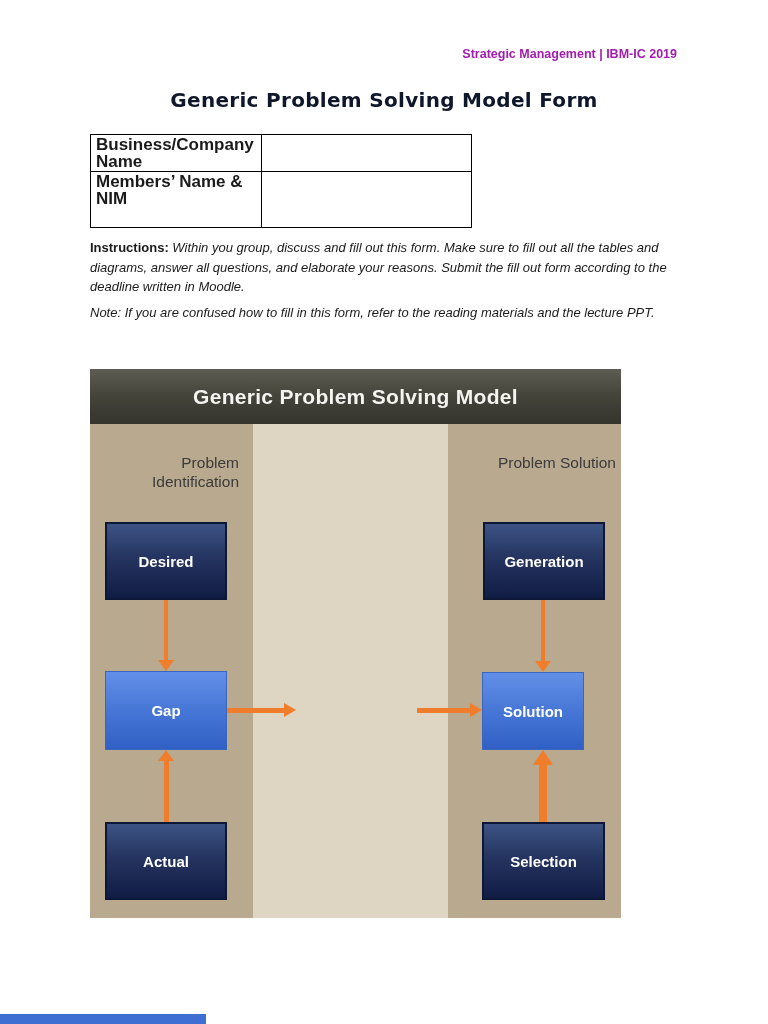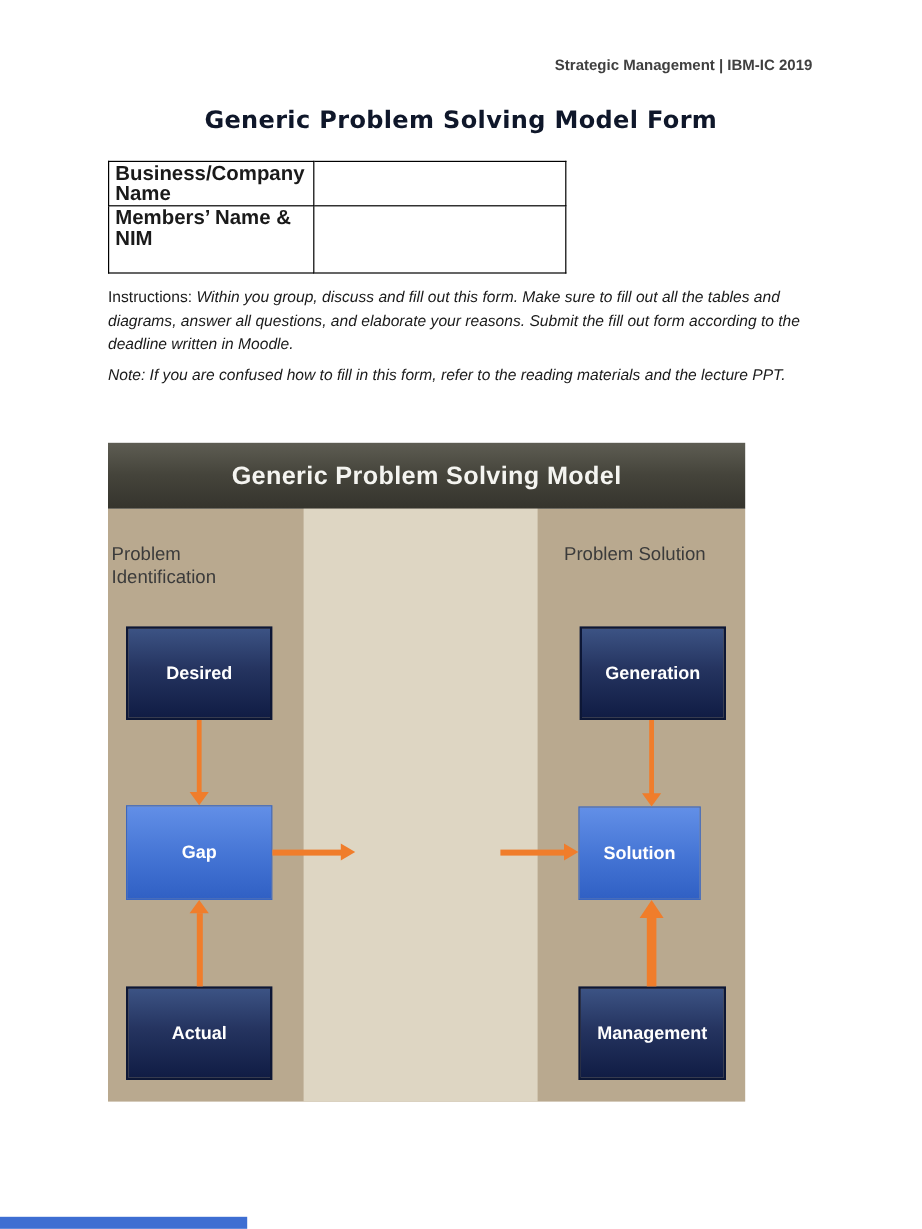--- a/index.html
+++ b/index.html
@@ -2,21 +2,21 @@
 <html><head>
 <meta charset="utf-8">
 <style>
   html,body{margin:0;padding:0;}
   body{
     width:768px;height:1024px;position:relative;background:#ffffff;
     font-family:"Liberation Sans",sans-serif;color:#1a1a1a;overflow:hidden;
   }
   .doc-header{
     position:absolute;top:47px;left:0;right:91px;text-align:right;
-    font-size:12.5px;font-weight:bold;color:#404040;
+    font-size:12.5px;font-weight:bold;color:#a21caf;
   }
   .page-title{
     position:absolute;top:88px;left:0;width:100%;margin:0;text-align:center;
     font-family:"DejaVu Sans",sans-serif;font-size:20px;font-weight:bold;
     color:#0f172a;letter-spacing:.3px;
   }
   .form-table{
     position:absolute;top:134px;left:90px;width:382px;
     border-collapse:collapse;table-layout:fixed;
   }
@@ -24,40 +24,40 @@
     border:1.5px solid #000;font-size:17px;vertical-align:top;
     padding:1px 5px;line-height:17px;
   }
   .form-table td.cell-label{width:160px;font-weight:bold;}
   .row-company{height:19px;}
   .row-members{height:56px;}
   .instructions{
     position:absolute;top:238px;left:90px;width:596px;margin:0;
     font-size:13px;line-height:19.5px;
   }
-  .instructions .lead{font-weight:normal;font-style:normal;}
+  .instructions .lead{font-weight:bold;font-style:normal;}
   .instructions .body-text{font-style:italic;}
   .note{
     position:absolute;top:303px;left:90px;width:596px;margin:0;
     font-size:13px;line-height:19.5px;font-style:italic;
   }
   
   .diagram{position:absolute;left:90px;top:337px;width:531px;height:549px;}
   .diagram-title{
     height:55px;line-height:55px;text-align:center;
     background:linear-gradient(180deg,#5e5d53 0%,#45443b 48%,#35342d 100%);
     color:#f4f4f0;font-weight:bold;font-size:21px;letter-spacing:.3px;margin-top:32px;
   }
   .diagram-body{position:relative;height:494px;background:#b9a98f;}
   .col-center{
     position:absolute;left:163px;top:0;width:195px;height:100%;
     background:#ded6c3;
   }
   .col-header{
-    position:absolute;top:29px;width:146px;text-align:left;
+    position:absolute;top:29px;width:146px;text-align:right;
     font-size:15.5px;line-height:19px;color:#3b3b3b;
   }
   .col-header.left{left:3px;}
   .col-header.right{left:380px;}
   .node{
     position:absolute;width:122px;height:78px;box-sizing:border-box;
     display:flex;align-items:center;justify-content:center;
     color:#fff;font-weight:bold;font-size:15px;
   }
   .node.dark{
@@ -131,21 +131,21 @@
     <div class="col-center"></div>
 
     <div class="col-header left">Problem Identification</div>
     <div class="col-header right">Problem Solution</div>
 
     <div id="node-desired" class="node dark">Desired</div>
     <div id="node-gap" class="node light">Gap</div>
     <div id="node-actual" class="node dark">Actual</div>
     <div id="node-generation" class="node dark">Generation</div>
     <div id="node-solution" class="node light">Solution</div>
-    <div id="node-selection" class="node dark">Management</div>
+    <div id="node-selection" class="node dark">Selection</div>
 
     <div class="arrow-part a1-shaft"></div>
     <div class="arrow-head a1-head"></div>
     <div class="arrow-part a2-shaft"></div>
     <div class="arrow-head a2-head"></div>
     <div class="arrow-part a3-shaft"></div>
     <div class="arrow-head a3-head"></div>
     <div class="arrow-part a4-shaft"></div>
     <div class="arrow-head a4-head"></div>
     <div class="arrow-part a5-shaft"></div>

